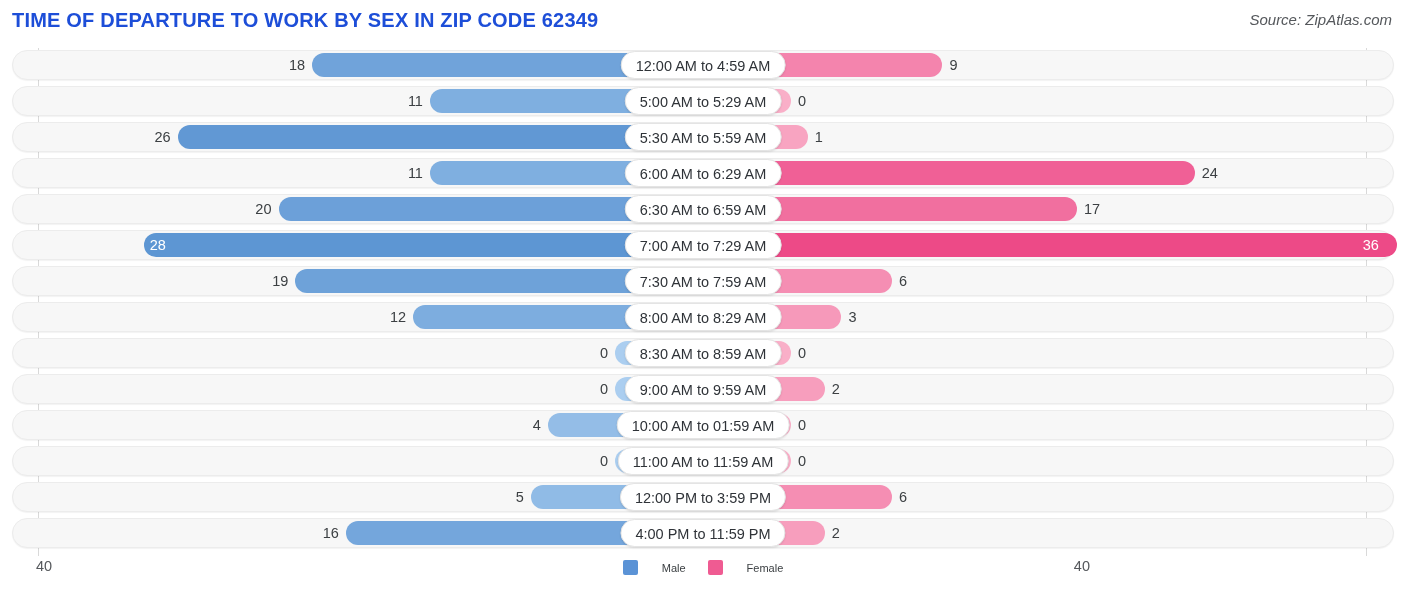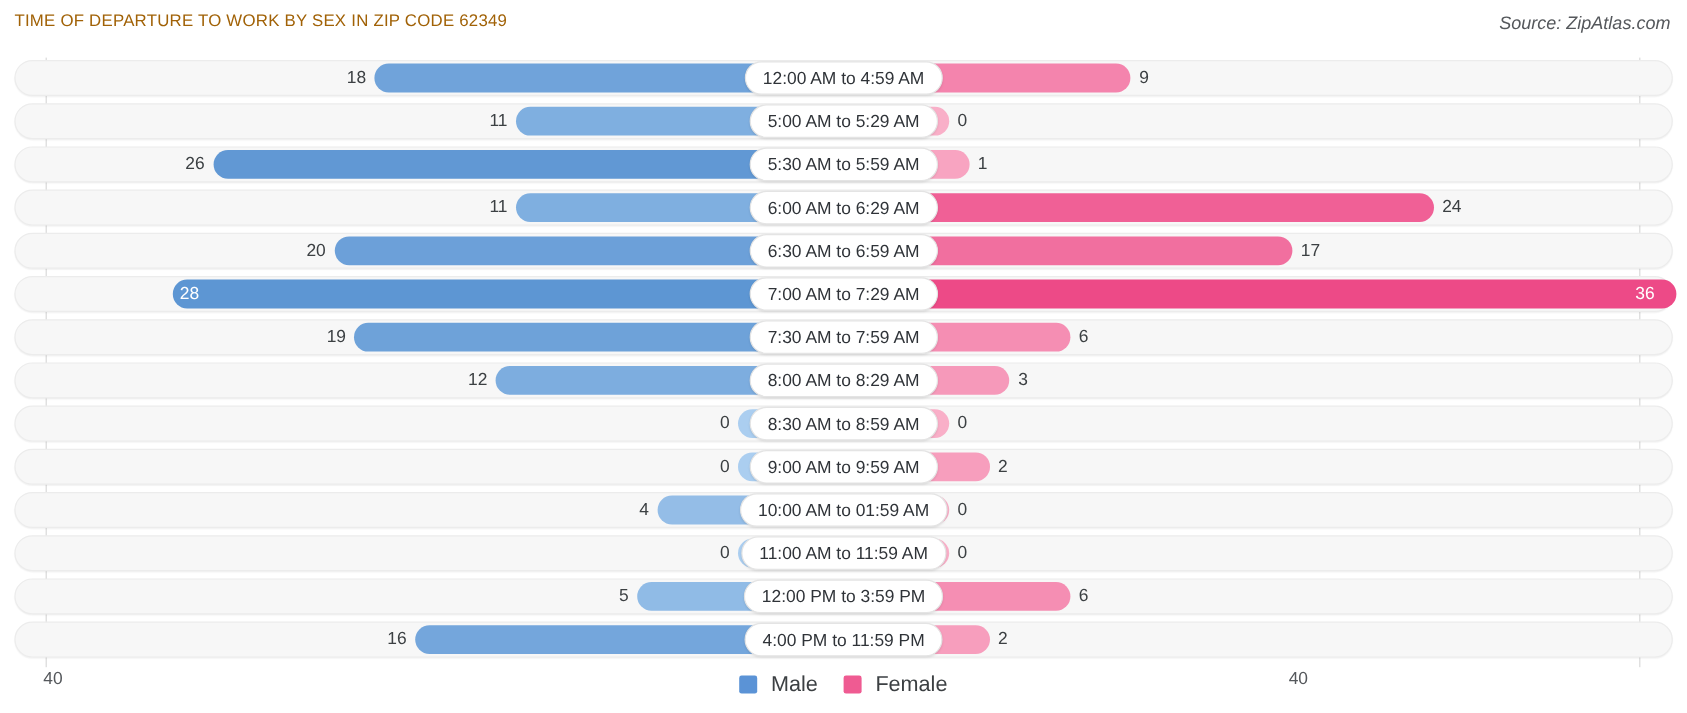--- a/index.html
+++ b/index.html
@@ -18,24 +18,24 @@
 
   
   #header {
     position: relative;
     height: 42px;
   }
   #chart-title {
     position: absolute;
     left: 12px;
     top: 9px;
-    font-size: 14px;
-    font-weight: 400;
+    font-size: 20px;
+    font-weight: 700;
     letter-spacing: 0.2px;
-    color: #a16207;
+    color: #1d4ed8;
     white-space: nowrap;
   }
   #source-label {
     position: absolute;
     right: 14px;
     top: 11px;
     font-size: 15px;
     font-style: italic;
     color: #55585c;
     white-space: nowrap;
@@ -149,22 +149,22 @@
     top: 8px;
     width: 1406px;
     display: flex;
     justify-content: center;
     align-items: center;
     gap: 22px;
   }
   .legend-item {
     display: flex;
     align-items: center;
-    gap: 11px;
-    font-size: 18px;
+    gap: 24px;
+    font-size: 11px;
     color: #3c4043;
   }
   .swatch {
     width: 15px;
     height: 15px;
     border-radius: 2px;
     display: inline-block;
   }
 </style>
 </head>

